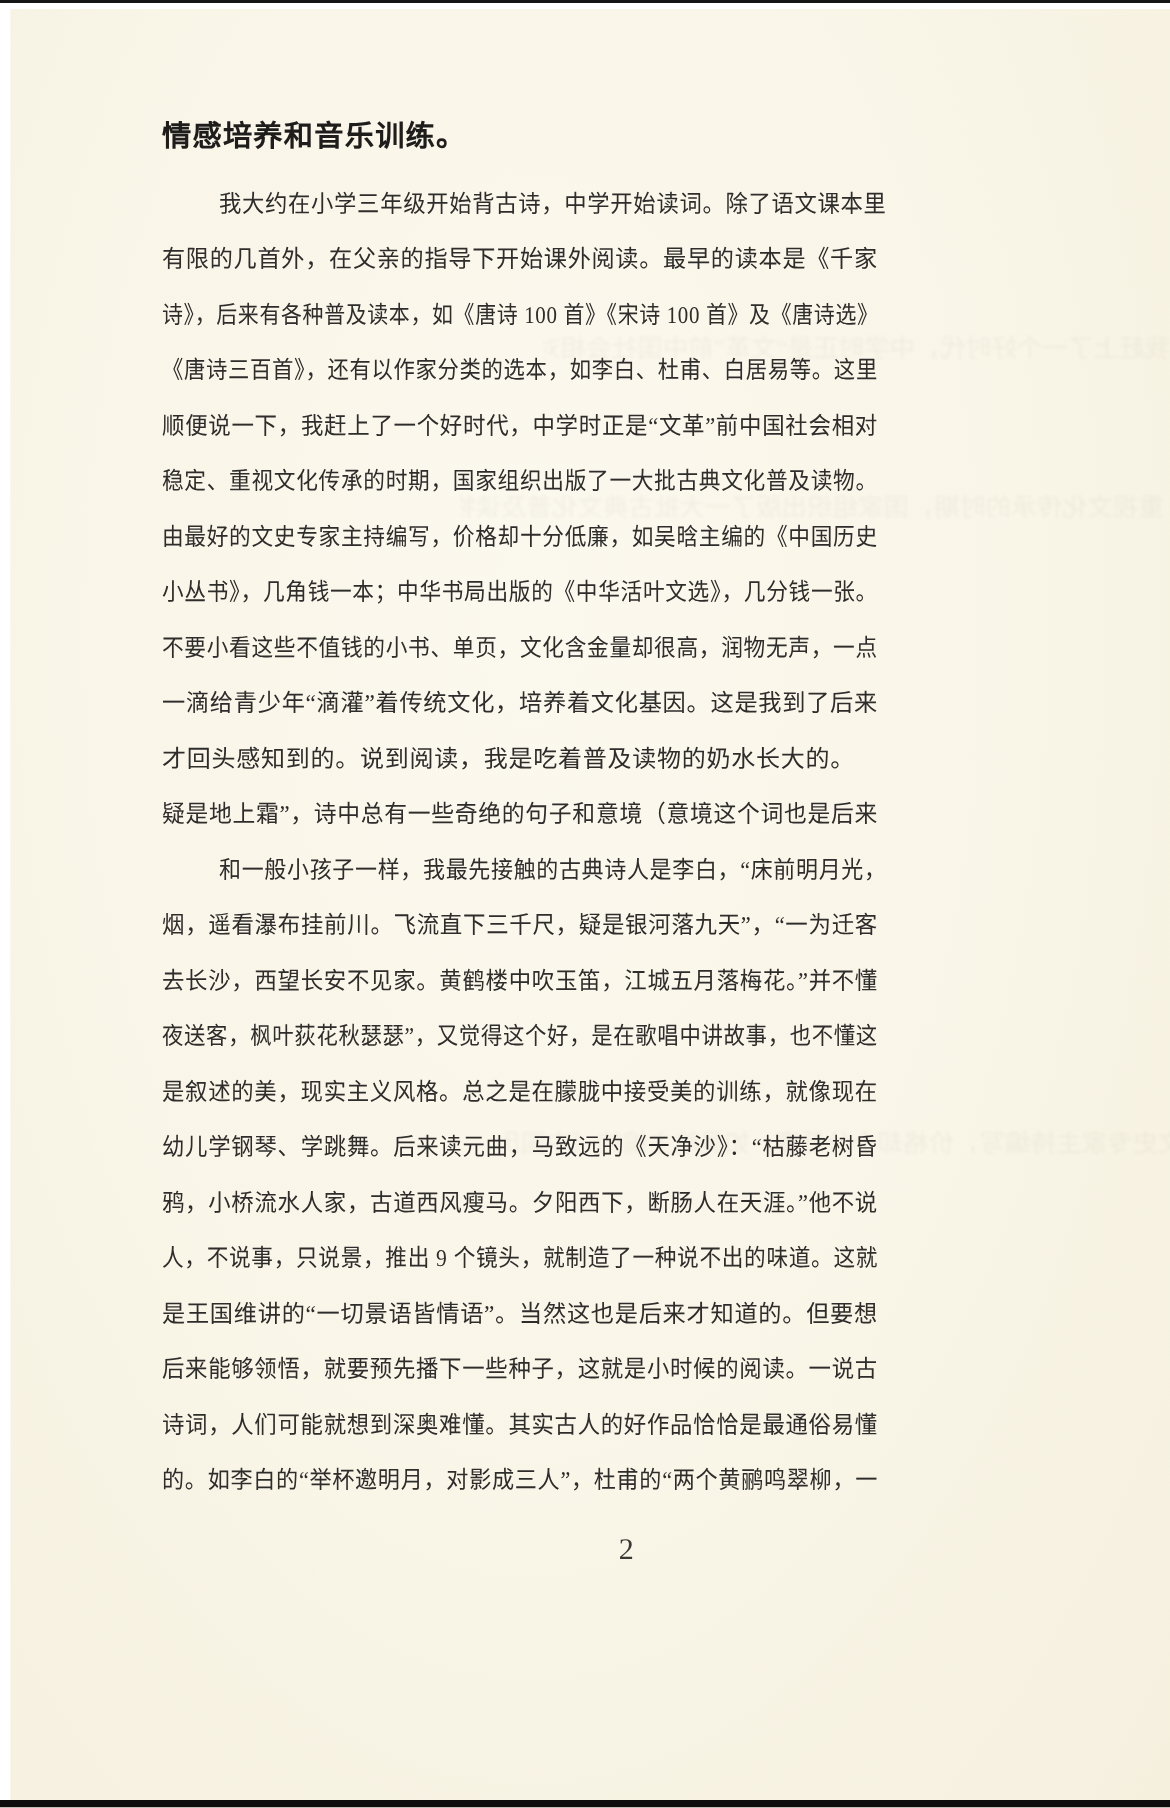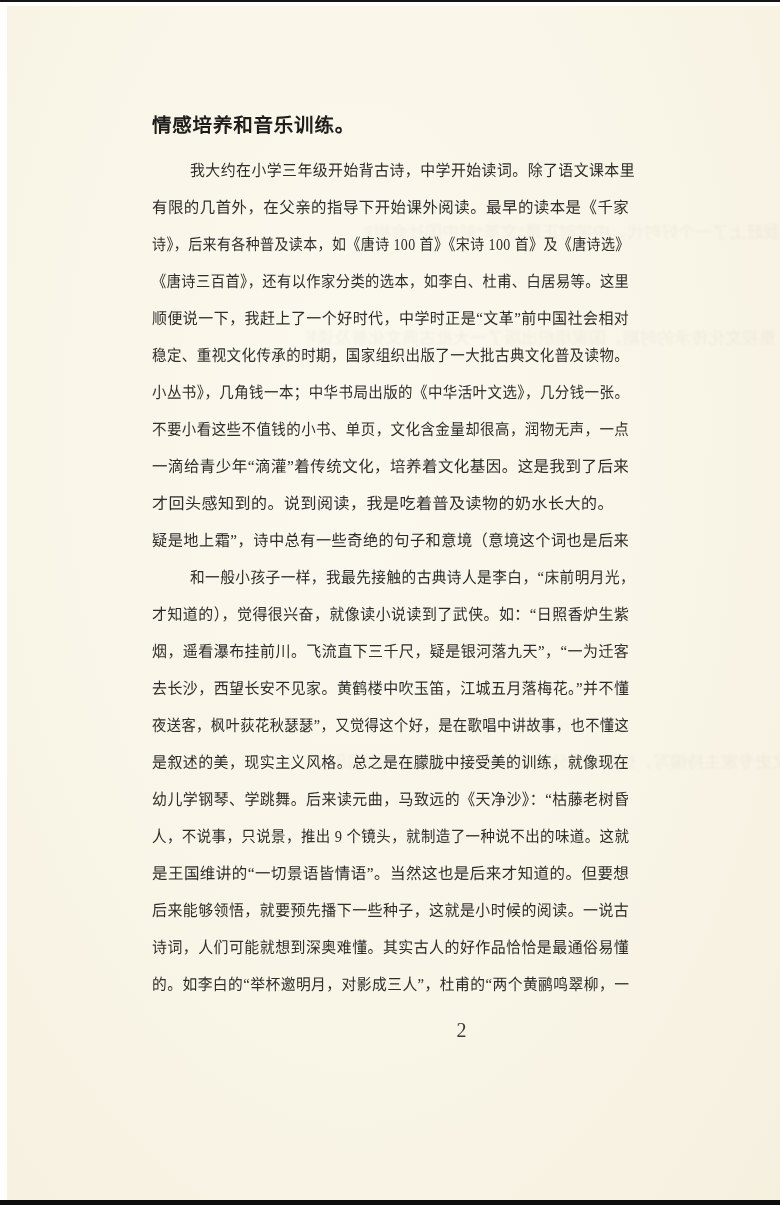--- a/index.html
+++ b/index.html
@@ -15,23 +15,22 @@
   .paper{
     position:absolute;left:7px;top:6px;right:0;bottom:5px;
     background:#f9f5e7;
     background-image:radial-gradient(ellipse at 45% 35%, #fbf8ee 0%, #f9f5e7 55%, #f5f0de 100%);
   }
   .edge-bottom{
     position:absolute;bottom:0;left:0;width:780px;height:5px;background:#0d0d0d;
   }
   .content{
     position:absolute;left:0;top:0;
-    padding:101px 0 0 101px;
+    padding:67px 0 0 101px;
     width:564px;
-    margin-left:44px;
   }
   .line{
     height:37px;line-height:37px;
     font-size:16px;letter-spacing:0.5px;
     color:#2e2d2b;white-space:nowrap;
   }
   .line span{
     display:inline-block;white-space:nowrap;transform-origin:0 50%;
   }
   .line.indent{padding-left:38px;}
@@ -67,32 +66,33 @@
 
     <div class="content">
       <div id="text-block">
           <div class="line bold"><span>情感培养和音乐训练。</span></div>
           <div class="line indent"><span style="transform: scaleX(0.9301);">我大约在小学三年级开始背古诗，中学开始读词。除了语文课本里</span></div>
           <div class="line"><span style="transform: scaleX(0.9641);">有限的几首外，在父亲的指导下开始课外阅读。最早的读本是《千家</span></div>
           <div class="line"><span style="transform: scaleX(0.8717);">诗》，后来有各种普及读本，如《唐诗 100 首》《宋诗 100 首》及《唐诗选》</span></div>
           <div class="line"><span style="transform: scaleX(0.8896);">《唐诗三百首》，还有以作家分类的选本，如李白、杜甫、白居易等。这里</span></div>
           <div class="line"><span style="transform: scaleX(0.9355);">顺便说一下，我赶上了一个好时代，中学时正是“文革”前中国社会相对</span></div>
           <div class="line"><span style="transform: scaleX(0.9038);">稳定、重视文化传承的时期，国家组织出版了一大批古典文化普及读物。</span></div>
+          <div class="line"><span style="transform: scaleX(0.9038);">由最好的文史专家主持编写，价格却十分低廉，如吴晗主编的《中国历史</span></div>
           <div class="line"><span style="transform: scaleX(0.9031);">小丛书》，几角钱一本；中华书局出版的《中华活叶文选》，几分钱一张。</span></div>
           <div class="line"><span style="transform: scaleX(0.9038);">不要小看这些不值钱的小书、单页，文化含金量却很高，润物无声，一点</span></div>
           <div class="line"><span style="transform: scaleX(0.9668);">一滴给青少年“滴灌”着传统文化，培养着文化基因。这是我到了后来</span></div>
           <div class="line"><span>才回头感知到的。说到阅读，我是吃着普及读物的奶水长大的。</span></div>
           <div class="line"><span style="transform: scaleX(0.9496);">疑是地上霜”，诗中总有一些奇绝的句子和意境（意境这个词也是后来</span></div>
           <div class="line indent"><span style="transform: scaleX(0.9157);">和一般小孩子一样，我最先接触的古典诗人是李白，“床前明月光，</span></div>
-          <div class="line"><span style="transform: scaleX(0.9339);">才知道的），觉得很兴奋，就像读小说读到了武侠。如：“日照香炉生紫</span></div>
           <div class="line"><span style="transform: scaleX(0.9355);">烟，遥看瀑布挂前川。飞流直下三千尺，疑是银河落九天”，“一为迁客</span></div>
           <div class="line"><span style="transform: scaleX(0.9339);">去长沙，西望长安不见家。黄鹤楼中吹玉笛，江城五月落梅花。”并不懂</span></div>
           <div class="line"><span style="transform: scaleX(0.8911);">夜送客，枫叶荻花秋瑟瑟”，又觉得这个好，是在歌唱中讲故事，也不懂这</span></div>
           <div class="line"><span style="transform: scaleX(0.933);">是叙述的美，现实主义风格。总之是在朦胧中接受美的训练，就像现在</span></div>
           <div class="line"><span style="transform: scaleX(0.9339);">幼儿学钢琴、学跳舞。后来读元曲，马致远的《天净沙》：“枯藤老树昏</span></div>
+          <div class="line"><span style="transform: scaleX(0.9339);">鸦，小桥流水人家，古道西风瘦马。夕阳西下，断肠人在天涯。”他不说</span></div>
           <div class="line"><span style="transform: scaleX(0.9024);">人，不说事，只说景，推出 9 个镜头，就制造了一种说不出的味道。这就</span></div>
           <div class="line"><span style="transform: scaleX(0.9668);">是王国维讲的“一切景语皆情语”。当然这也是后来才知道的。但要想</span></div>
           <div class="line"><span style="transform: scaleX(0.933);">后来能够领悟，就要预先播下一些种子，这就是小时候的阅读。一说古</span></div>
           <div class="line"><span style="transform: scaleX(0.933);">诗词，人们可能就想到深奥难懂。其实古人的好作品恰恰是最通俗易懂</span></div>
           <div class="line"><span style="transform: scaleX(0.9219);">的。如李白的“举杯邀明月，对影成三人”，杜甫的“两个黄鹂鸣翠柳，一</span></div>
         </div>
       <div class="page-number">2</div>
     </div>
   </div>
 

